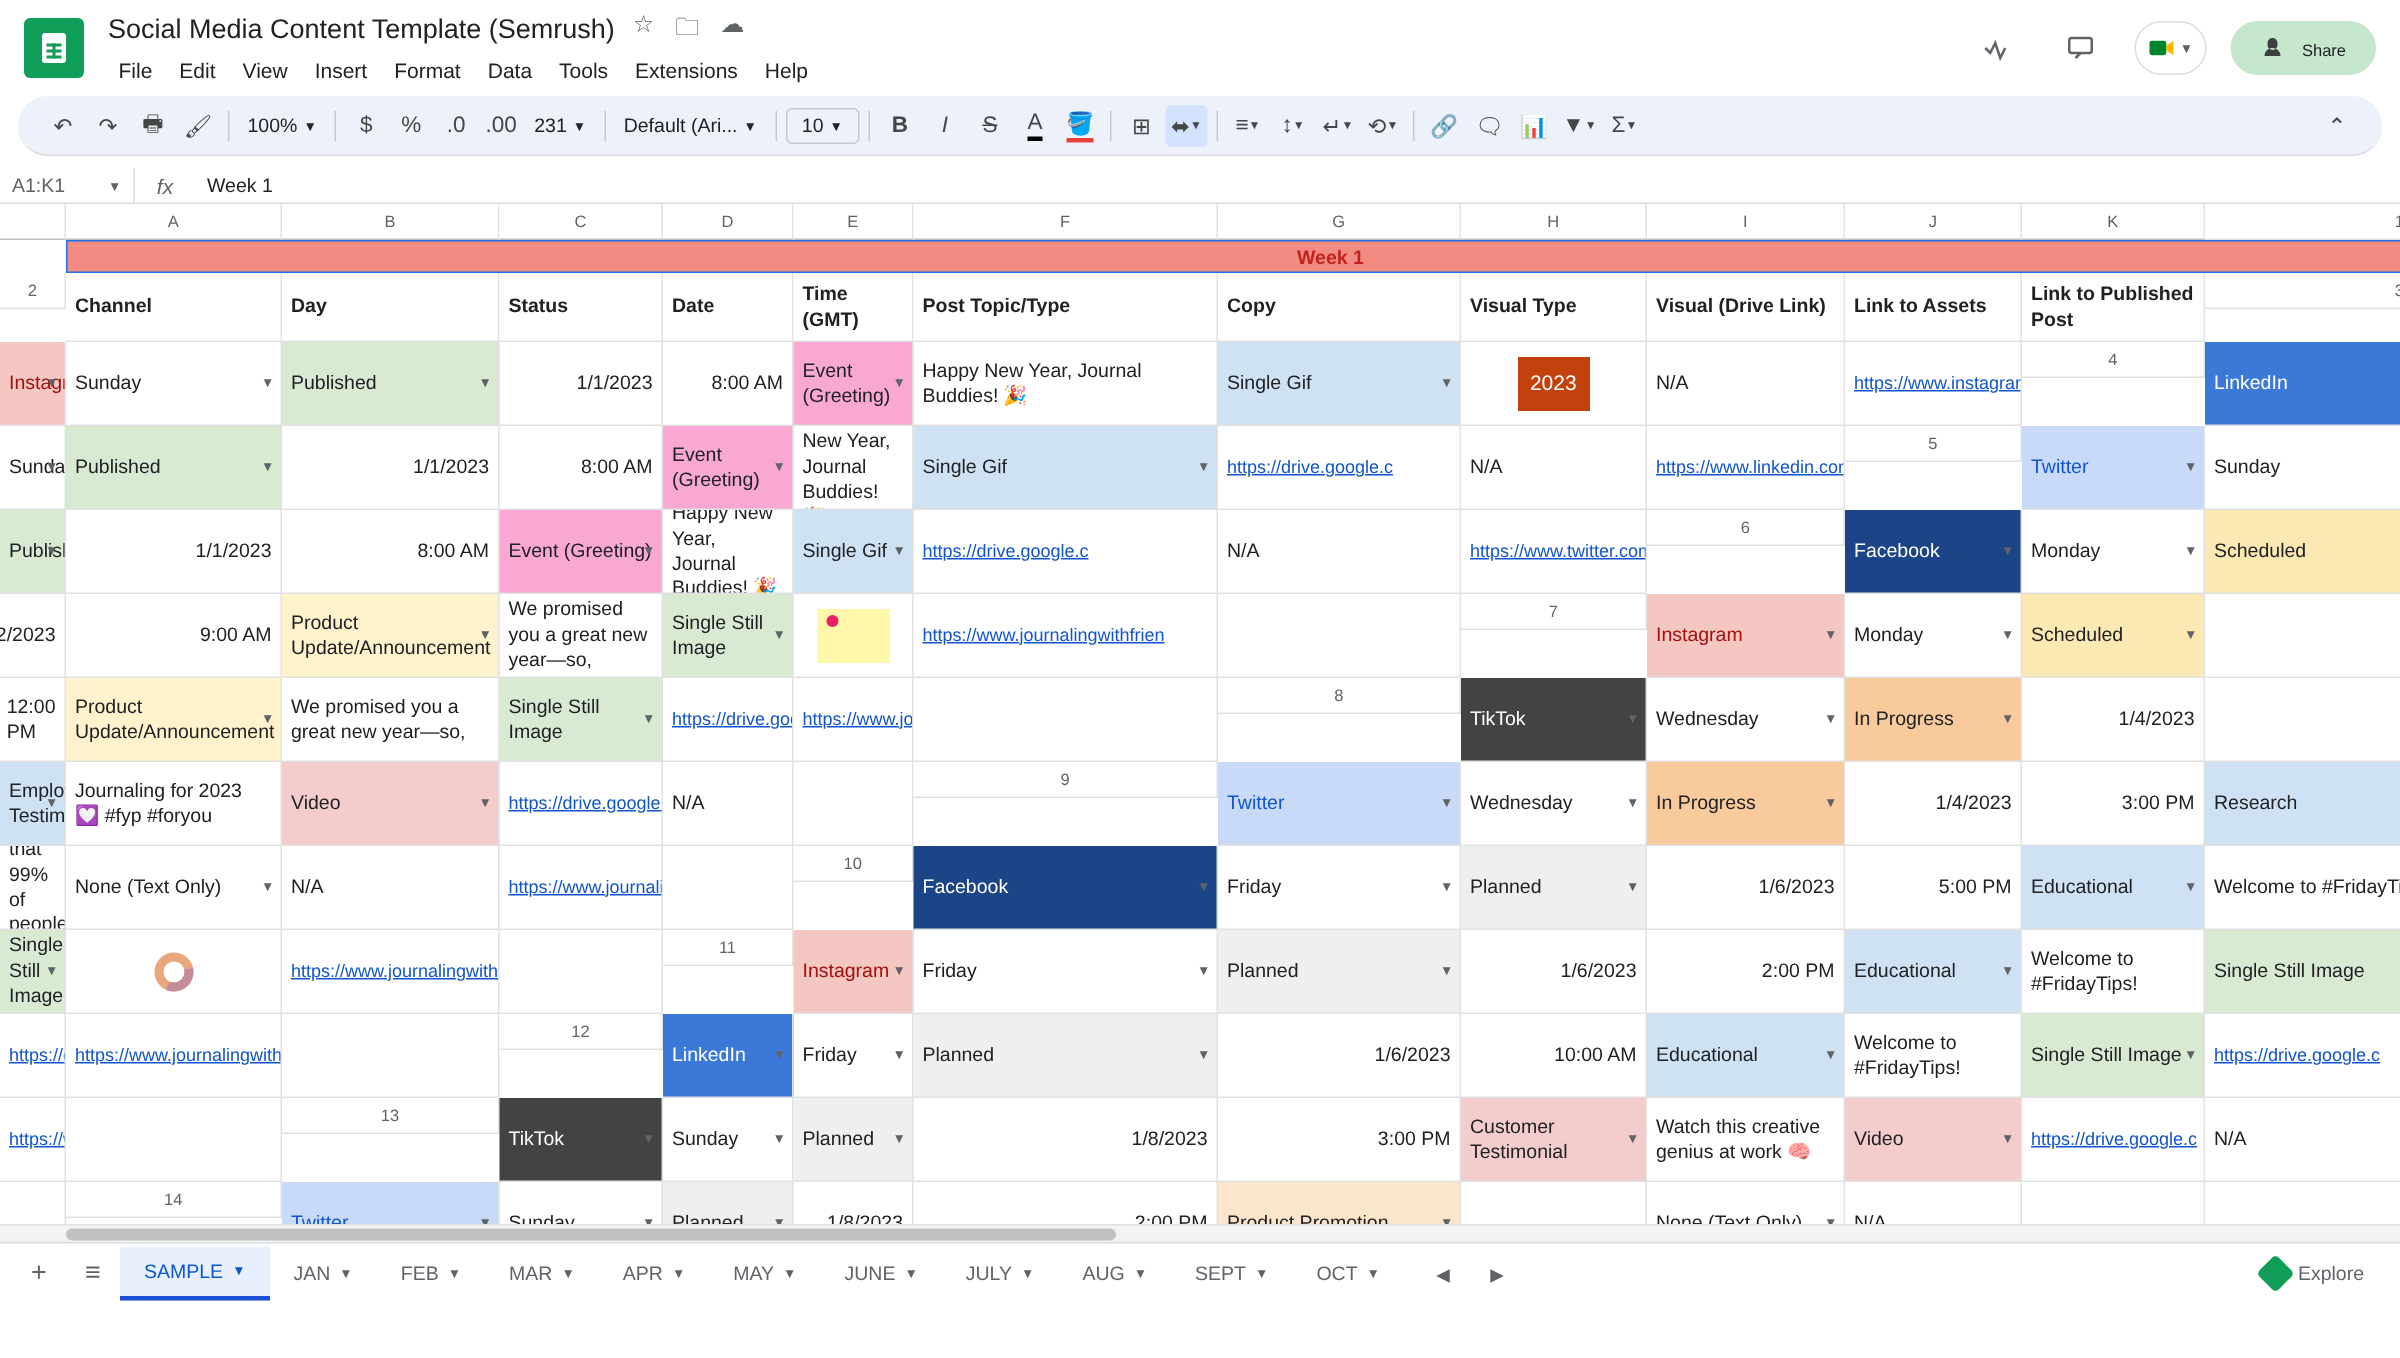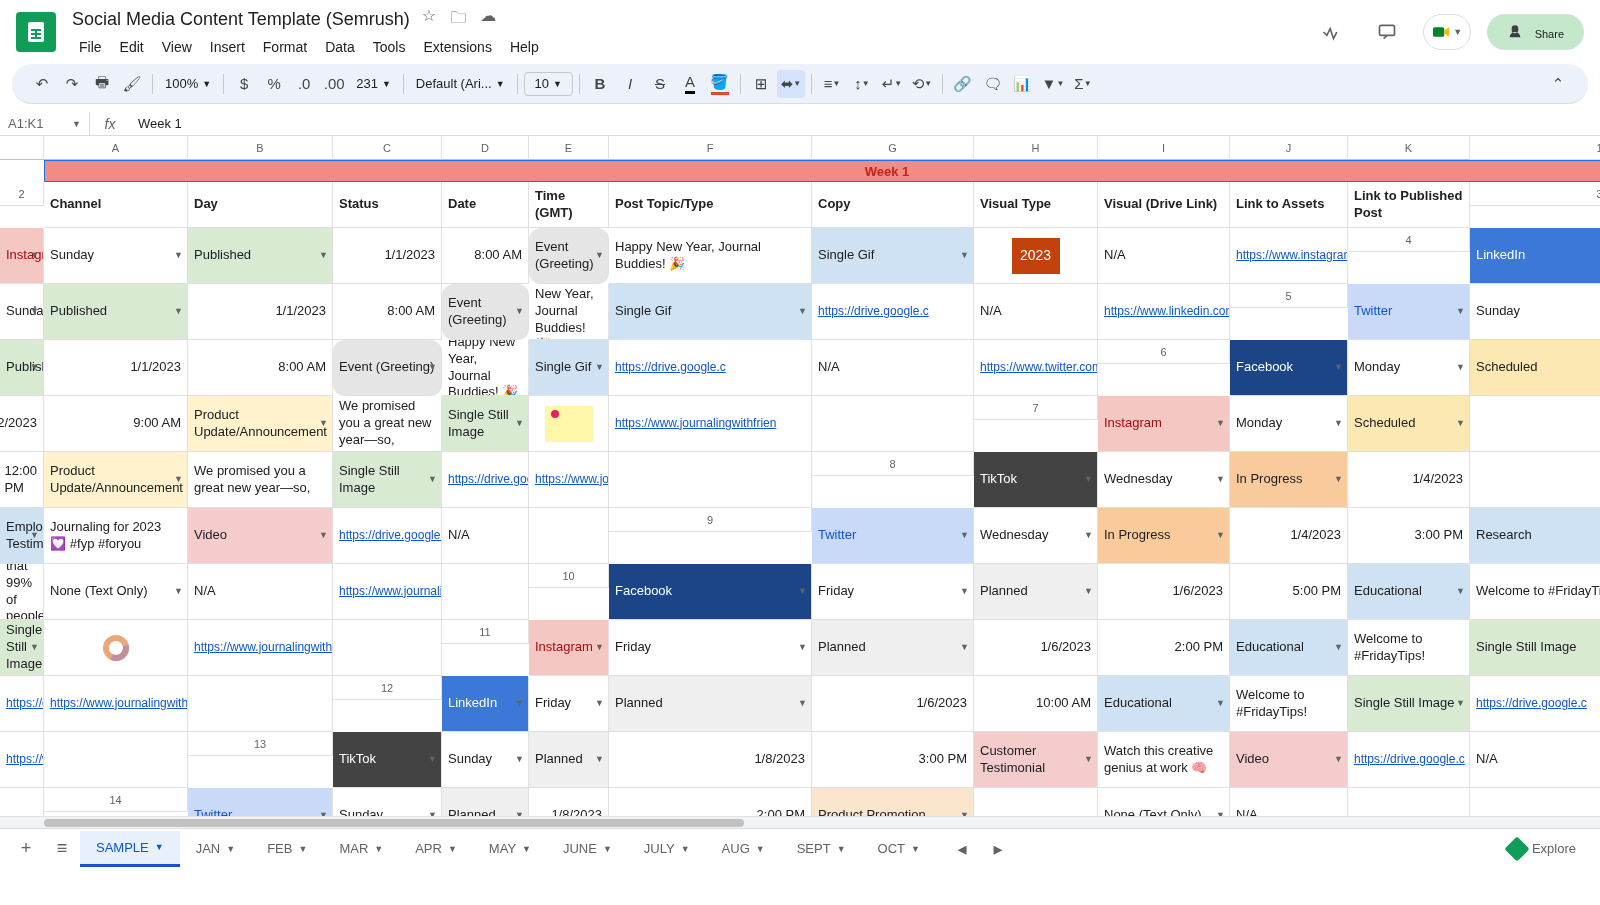--- a/index.html
+++ b/index.html
@@ -58,21 +58,21 @@
 .ch-facebook { background: #1c4587; color: #fff; font-weight: 500; }
 .ch-tiktok { background: #434343; color: #fff; font-weight: 500; }
 
 
 .st-published { background: #d9ead3; }
 .st-scheduled { background: #fce8b2; }
 .st-inprogress { background: #f9cb9c; }
 .st-planned { background: #efefef; }
 
 
-.tp-event { background: #e5e5e5; border-radius: 12px; }
+.tp-event { background: #f9a8d4; }
 .tp-product { background: #fff2cc; }
 .tp-employee { background: #cfe2f3; }
 .tp-research { background: #cfe2f3; }
 .tp-educational { background: #cfe2f3; }
 .tp-customer { background: #f4cccc; }
 .tp-promotion { background: #fce5cd; }
 
 
 .vt-gif { background: #cfe2f3; }
 .vt-still { background: #d9ead3; }

